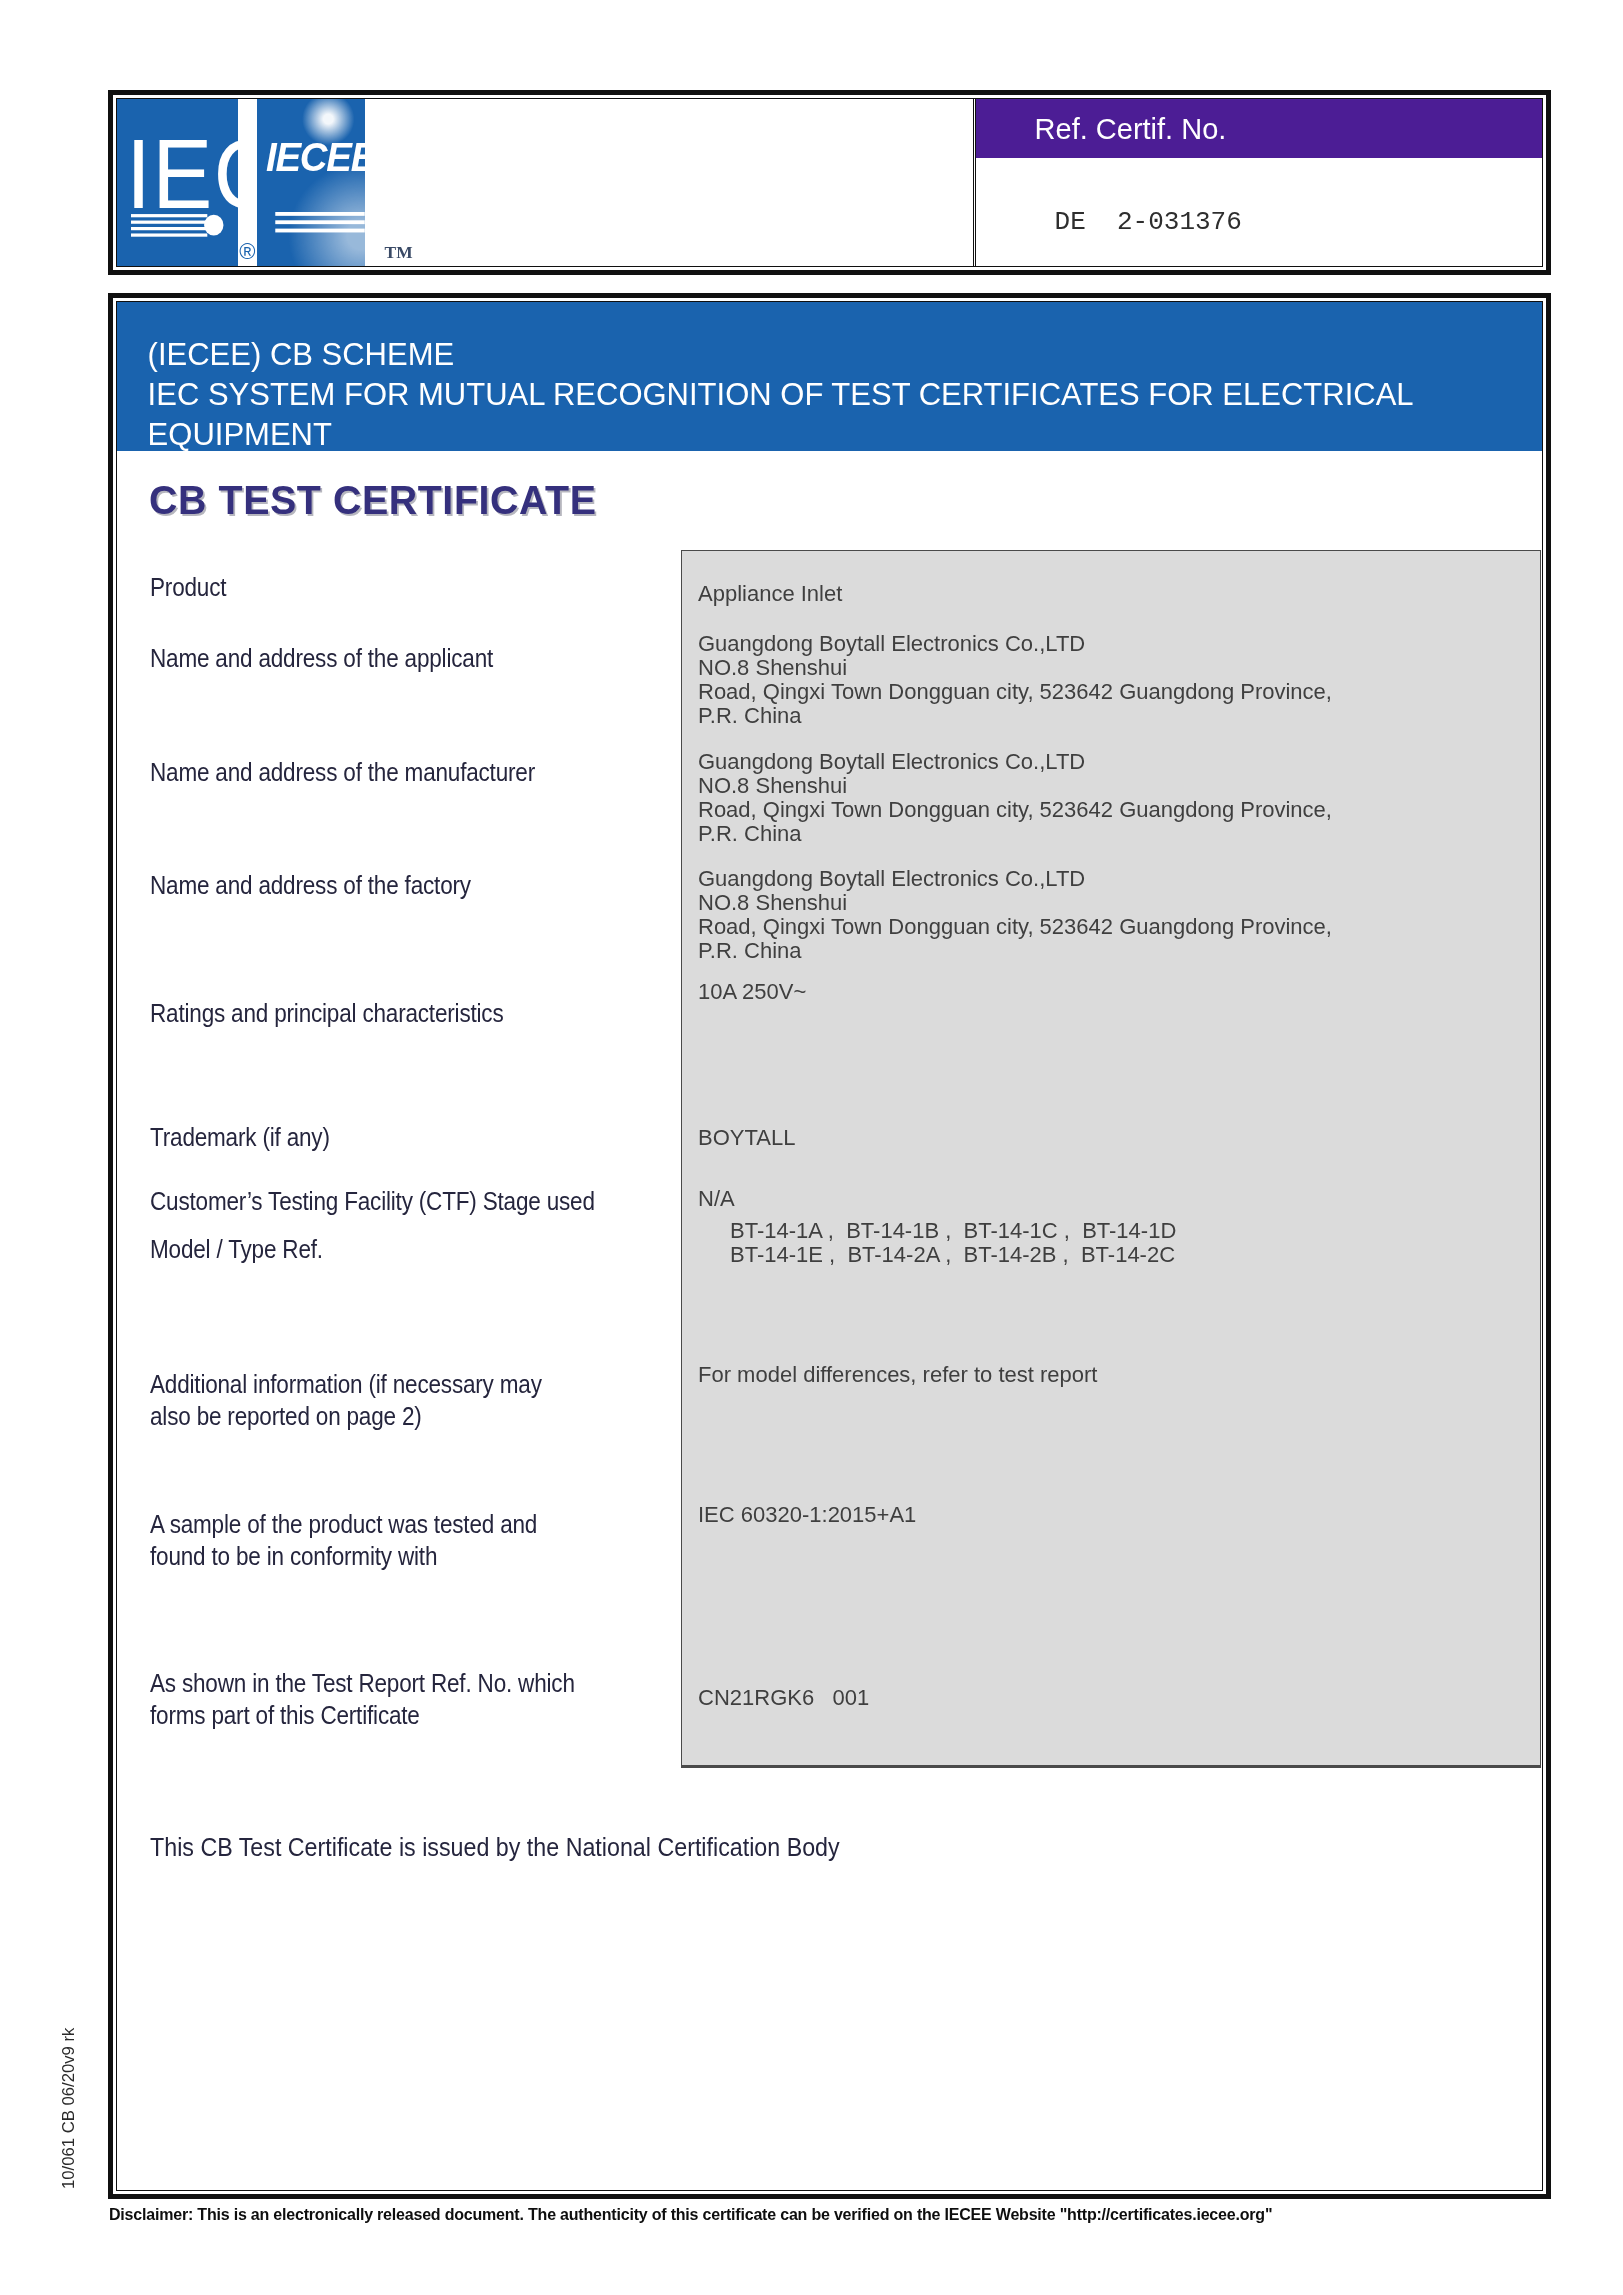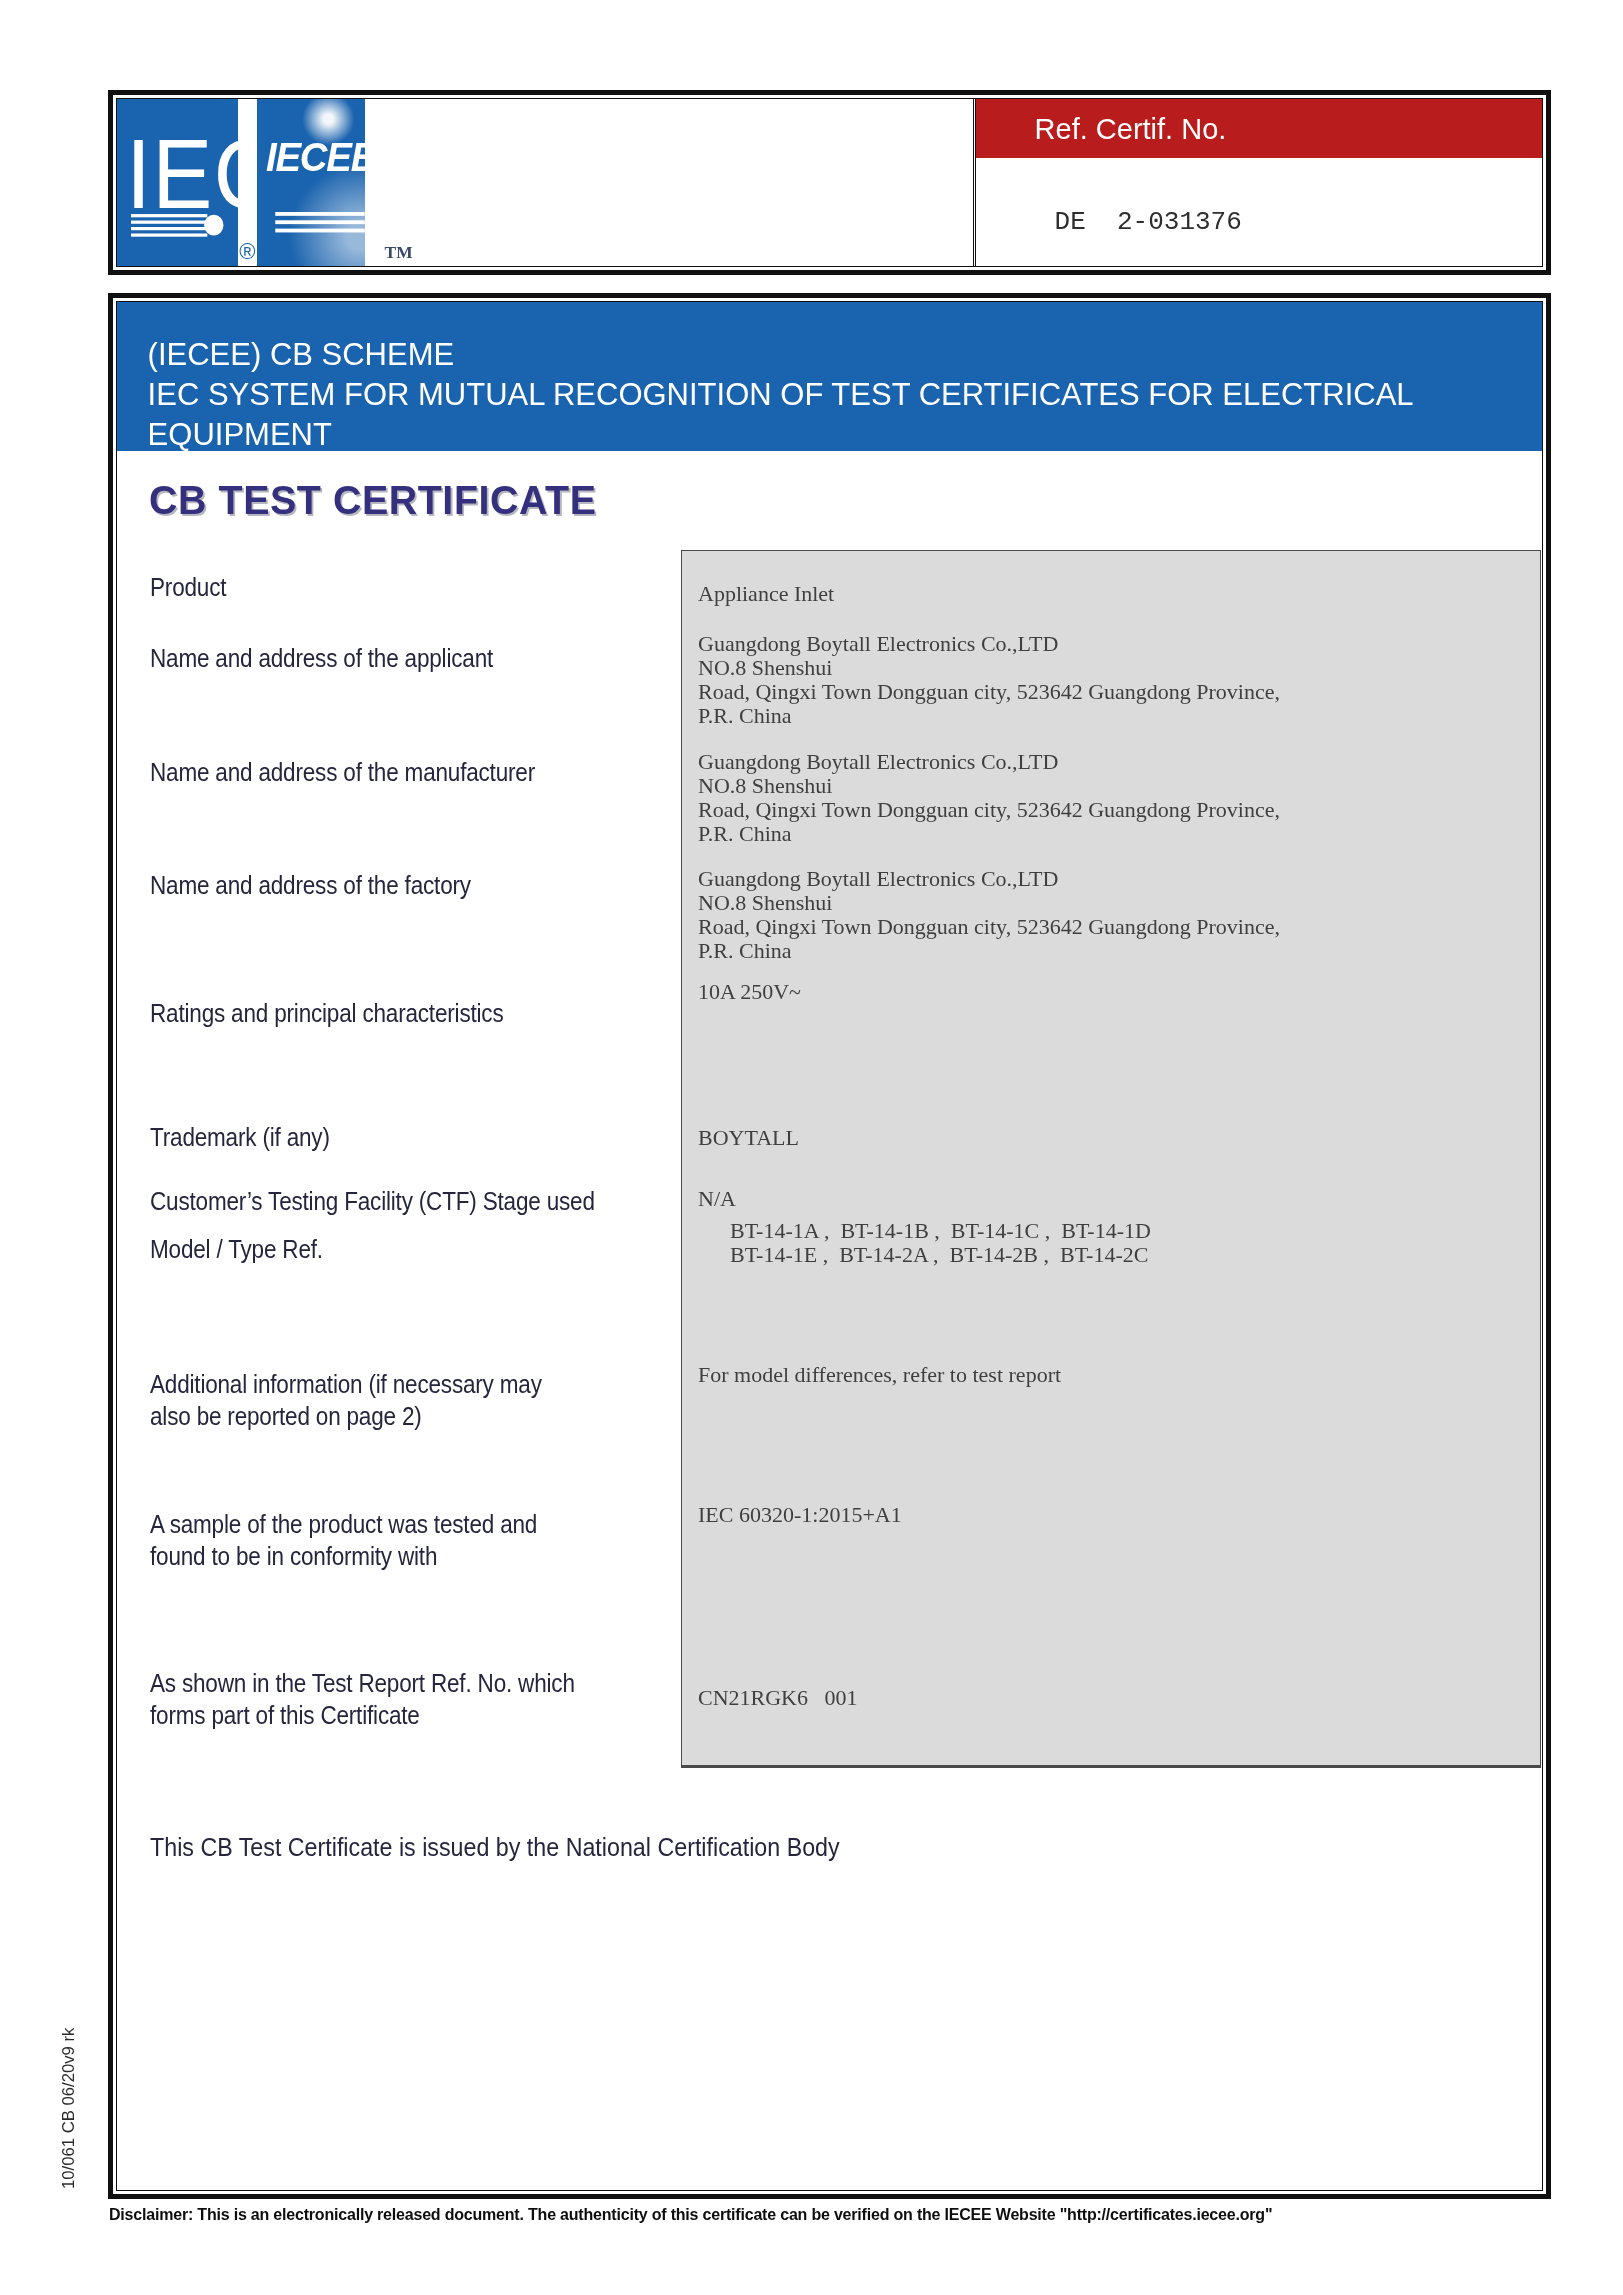--- a/index.html
+++ b/index.html
@@ -22,41 +22,41 @@
   .iecee-square{position:absolute;left:140px;top:0;width:108px;height:100%;
       background:
         radial-gradient(circle at 66% 12%, rgba(255,255,255,.95) 0 3%, rgba(255,255,255,0) 16%),
         radial-gradient(circle at 96% 82%, rgba(255,255,255,.55) 0 8%, rgba(255,255,255,0) 42%),
         #1a63ae;}
   .iecee-text{position:absolute;left:9px;top:36px;color:#fff;font-size:40px;font-weight:bold;
               font-style:italic;letter-spacing:-1.3px;transform:scaleX(0.96);transform-origin:0 0;}
   .iecee-stripes{position:absolute;right:0px;top:113px;}
   .tm-mark{position:absolute;left:268px;top:143px;color:#3a4a66;font-size:17.4px;font-weight:bold;font-family:Liberation Serif, serif;}
   .ref-cell{position:absolute;left:856px;top:0;right:0;bottom:0;border-left:3.9px double #101010;}
-  .ref-band{position:absolute;left:0;top:0;right:0;height:59px;background:#b91c1c;}
+  .ref-band{position:absolute;left:0;top:0;right:0;height:59px;background:#4c1d95;}
   .ref-band-label{position:absolute;left:59px;top:14px;color:#fff;font-size:29px;}
   .ref-value{position:absolute;left:59px;top:108px;color:#2e2e2e;
              font-family:"Liberation Mono",monospace;font-size:26px;white-space:pre;margin-left:20px;}
 
   
   .main-box{left:108px;top:293px;width:1433px;height:1896px;}
   .banner{position:absolute;left:0;top:0;right:0;height:149px;background:#1a63ae;}
   .banner-text{position:absolute;left:31px;top:33px;color:#fff;font-size:31px;line-height:40px;}
   .cb-title{position:absolute;left:32px;top:175px;color:#35307d;font-size:41px;font-weight:bold;
             letter-spacing:0.6px;text-shadow:1.9px 1.9px 0 rgba(45,45,70,0.35);
             transform:scaleX(0.96);transform-origin:0 0;}
 
   
   .value-panel{position:absolute;left:681px;top:550px;width:858px;height:1214px;
                background:#dbdbdb;border:1.3px solid #4a4a4a;border-bottom-width:3.2px;border-right-width:1.9px;}
 
   .field-label{position:absolute;left:150px;width:553px;color:#25253d;font-size:25px;line-height:32px;
                white-space:pre-line;transform:scaleX(0.9);transform-origin:0 0;letter-spacing:-0.2px;}
   .field-value{position:absolute;left:698px;width:824px;color:#3f3f3f;font-size:22px;line-height:24px;
-               font-family:Liberation Serif, serif;white-space:pre-wrap;}
+               font-family:Liberation Sans, sans-serif;white-space:pre-wrap;}
 
   .issued-line{position:absolute;left:150px;top:1833px;color:#25253d;font-size:25px;
                transform:scaleX(0.93);transform-origin:0 0;}
 
   
   .disclaimer{position:absolute;left:109px;top:2206px;color:#0e0e0e;font-size:16px;font-weight:700;
               letter-spacing:-0.2px;}
   .side-code{position:absolute;left:59px;top:2189px;transform:rotate(-90deg);transform-origin:0 0;
              color:#2a2a2a;font-size:16.7px;white-space:nowrap;}
 </style>

